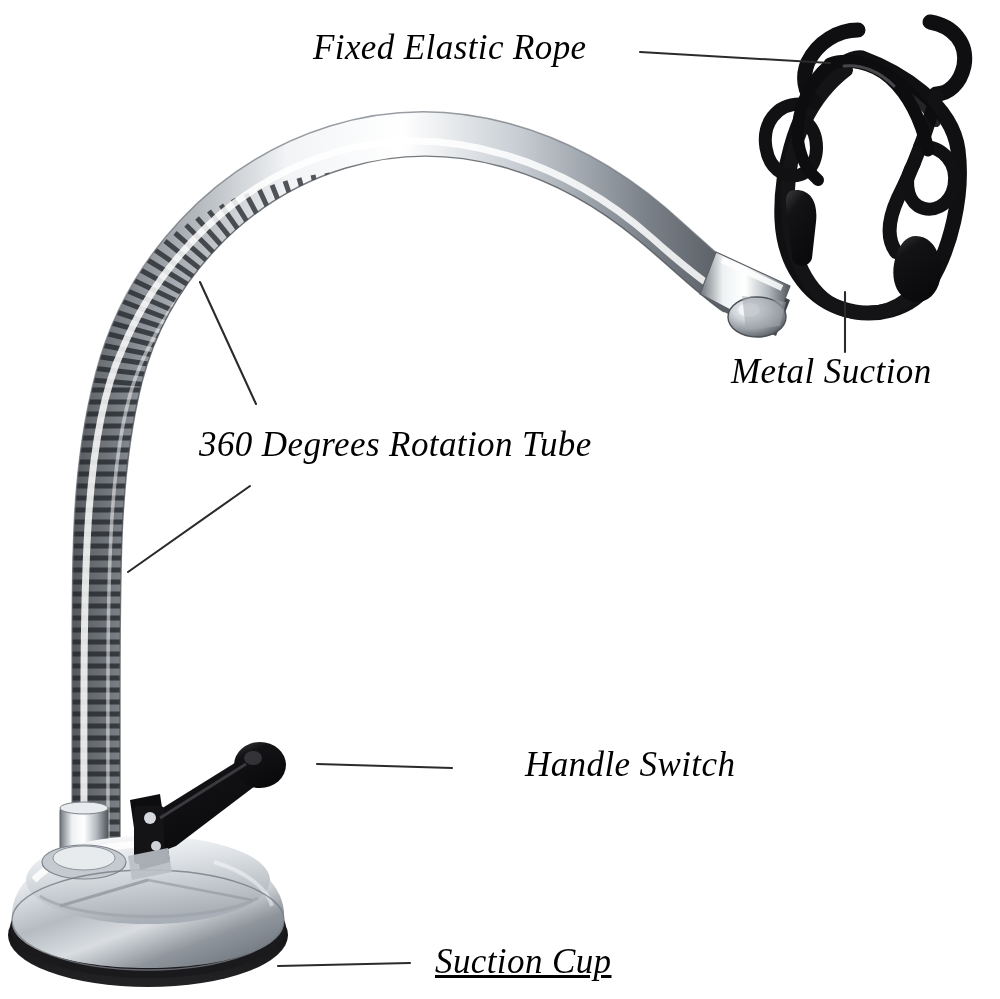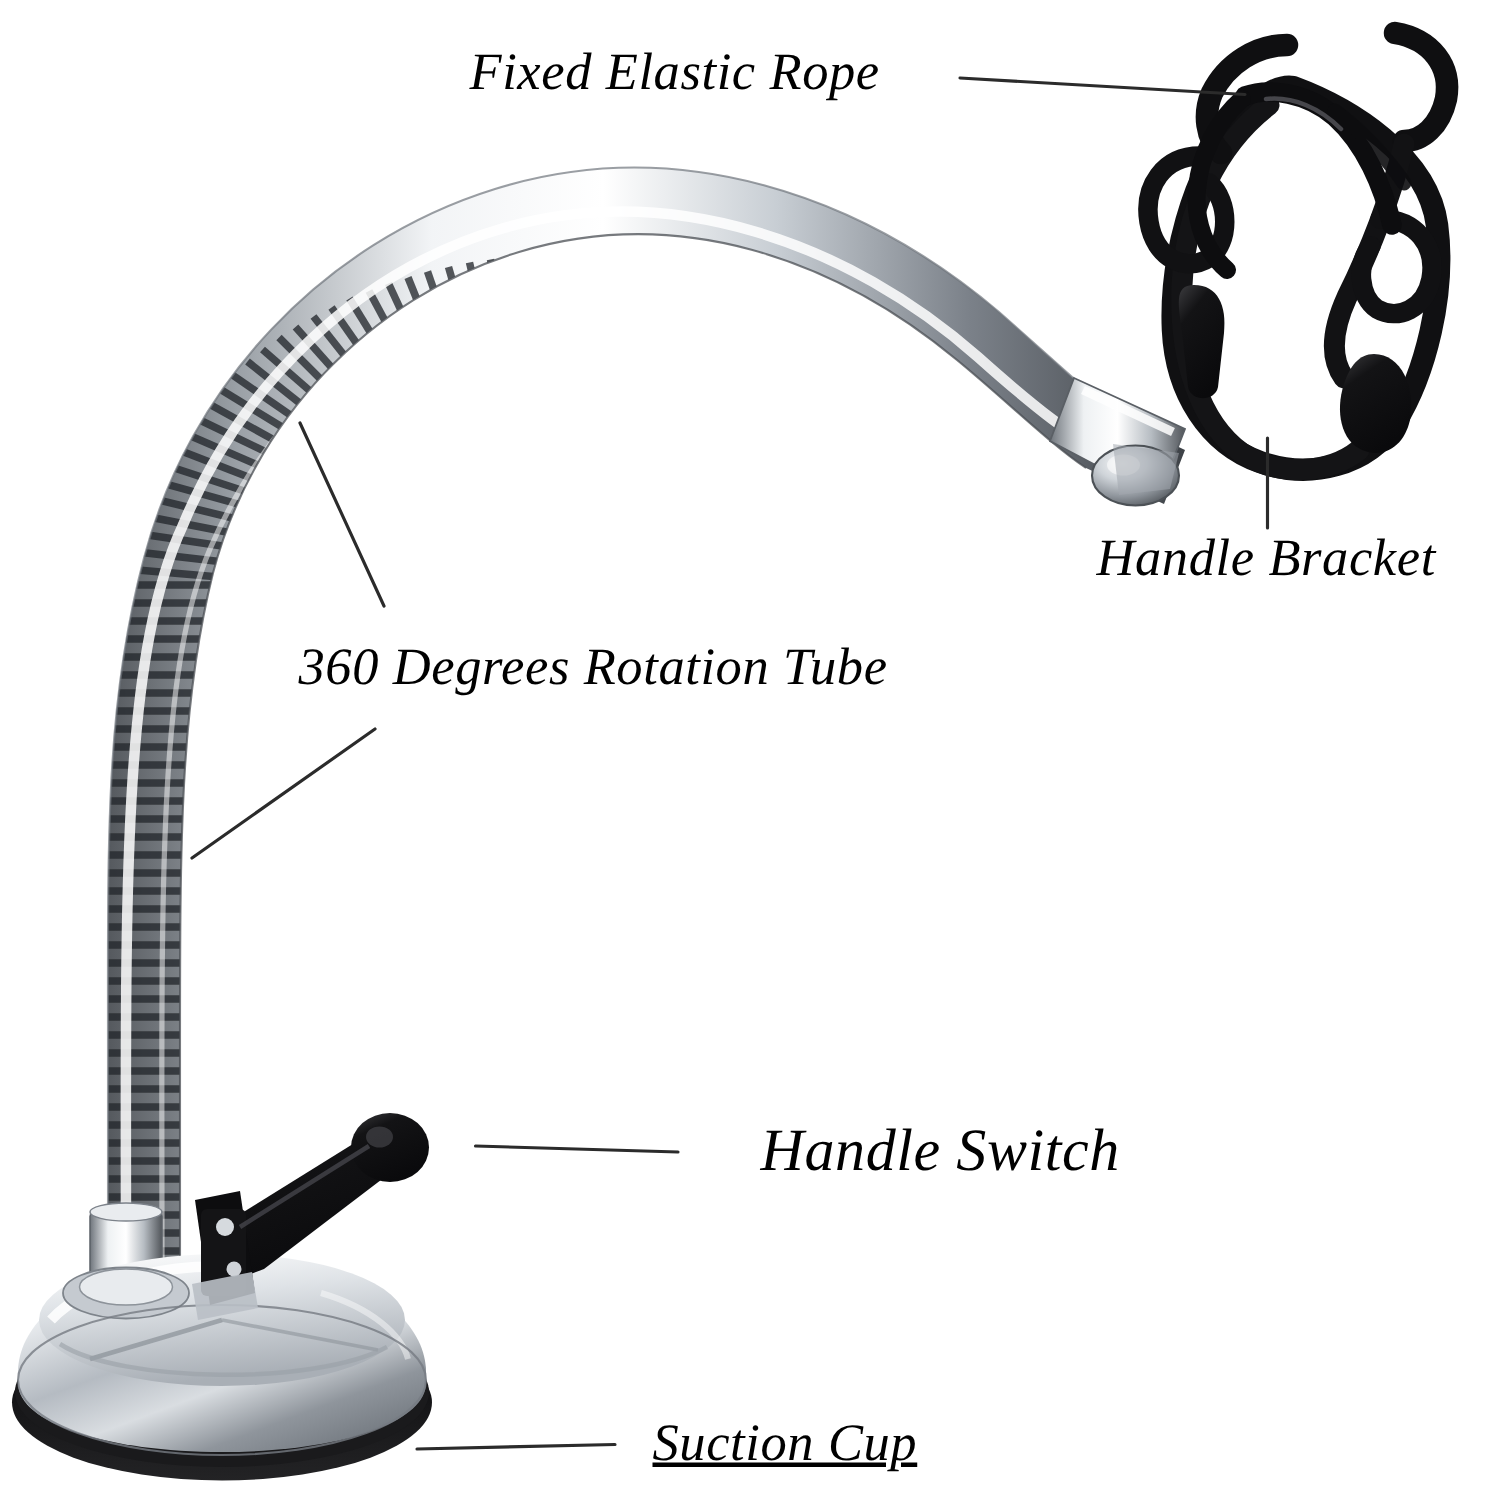--- a/index.html
+++ b/index.html
@@ -20,21 +20,21 @@
     position: absolute;
     font-style: italic;
     color: #000000;
     white-space: nowrap;
     line-height: 1;
     letter-spacing: 0.4px;
   }
   #lbl-rope      { left: 313px; top: 30px;  font-size: 35px; }
   #lbl-bracket   { left: 731px; top: 354px; font-size: 35px; }
   #lbl-tube      { left: 199px; top: 427px; font-size: 35px; font-family: Liberation Serif, serif; }
-  #lbl-handle    { left: 507px; top: 747px; font-size: 40px; }
+  #lbl-handle    { left: 525px; top: 747px; font-size: 35px; }
   #lbl-cup       { left: 435px; top: 944px; font-size: 35px; text-decoration: underline; }
 
   #art { position: absolute; left: 0; top: 0; width: 1000px; height: 999px; }
   #leaders { position: absolute; left: 0; top: 0; width: 1000px; height: 999px; pointer-events: none; }
 </style>
 </head>
 <body>
 
 <div id="stage">
 
@@ -408,21 +408,21 @@
       <line x1="845" y1="292" x2="845" y2="352"></line>
       <line x1="200" y1="282" x2="256" y2="404"></line>
       <line x1="128" y1="572" x2="250" y2="486"></line>
       <line x1="317" y1="764" x2="452" y2="768"></line>
       <line x1="278" y1="966" x2="410" y2="963"></line>
     </g>
   </svg>
 
   <div class="label" id="lbl-rope">Fixed Elastic Rope</div>
 
-  <div class="label" id="lbl-bracket">Handle Bracket</div>
+  <div class="label" id="lbl-bracket">Metal Suction</div>
 
   <div class="label" id="lbl-tube">360 Degrees Rotation Tube</div>
 
   <div class="label" id="lbl-handle">Handle Switch</div>
 
   <div class="label" id="lbl-cup">Suction Cup</div>
 
 </div>
 
 </body></html>

